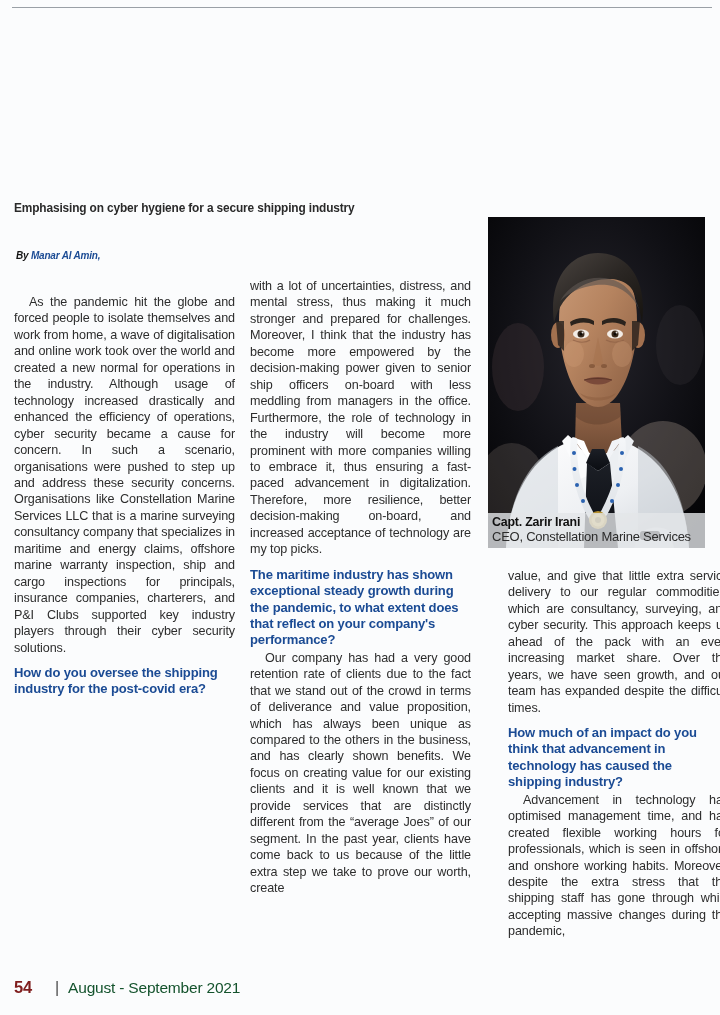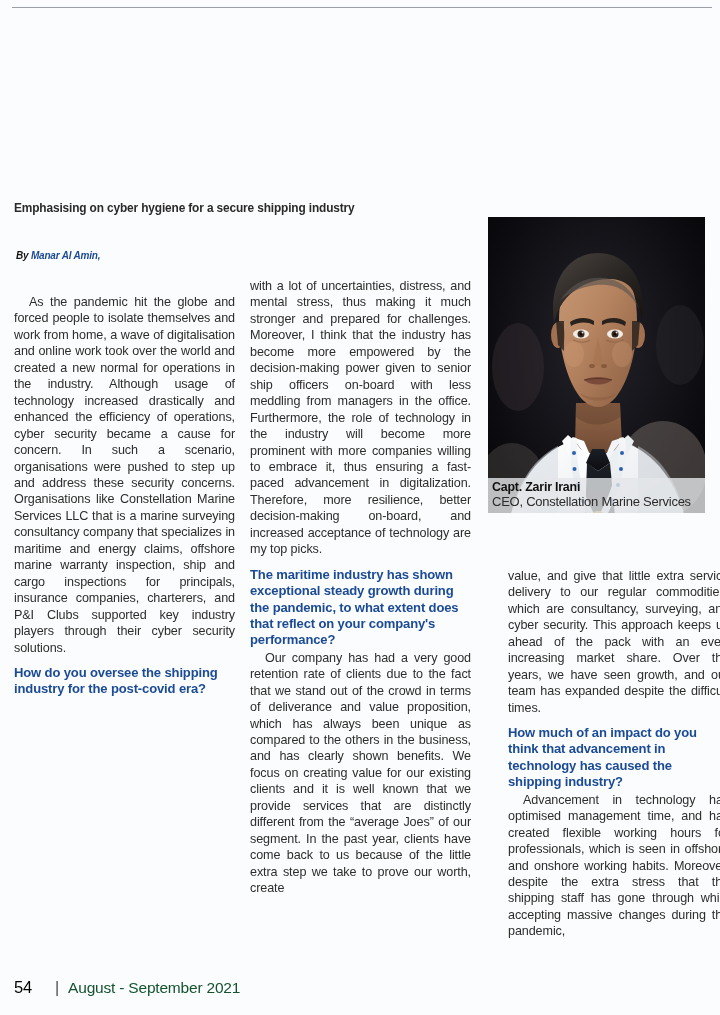--- a/index.html
+++ b/index.html
@@ -90,21 +90,21 @@
   .byline .author {
     color: #1b4b94;
   }
 
   
   .photo {
     position: absolute;
     left: 488px;
     top: 217px;
     width: 217px;
-    height: 296px;
+    height: 331px;
     overflow: hidden;
     background: #06070b;
   }
   .photo svg { display: block; }
   .caption {
     position: absolute;
     left: 0;
     bottom: 0;
     width: 100%;
     background: rgba(228,230,233,0.80);
@@ -170,22 +170,22 @@
   .footer {
     position: absolute;
     left: 14px;
     bottom: 18px;
     display: flex;
     align-items: baseline;
     gap: 0;
   }
   .folio {
     font-size: 16.5px;
-    font-weight: normal;
-    color: #000000;
+    font-weight: bold;
+    color: #7f1d1d;
     letter-spacing: -0.2px;
   }
   .folio-sep {
     font-size: 16px;
     color: #4a4a4a;
     margin: 0 9px 0 23px;
   }
   .issue-date {
     font-size: 15.5px;
     color: #14532d;

